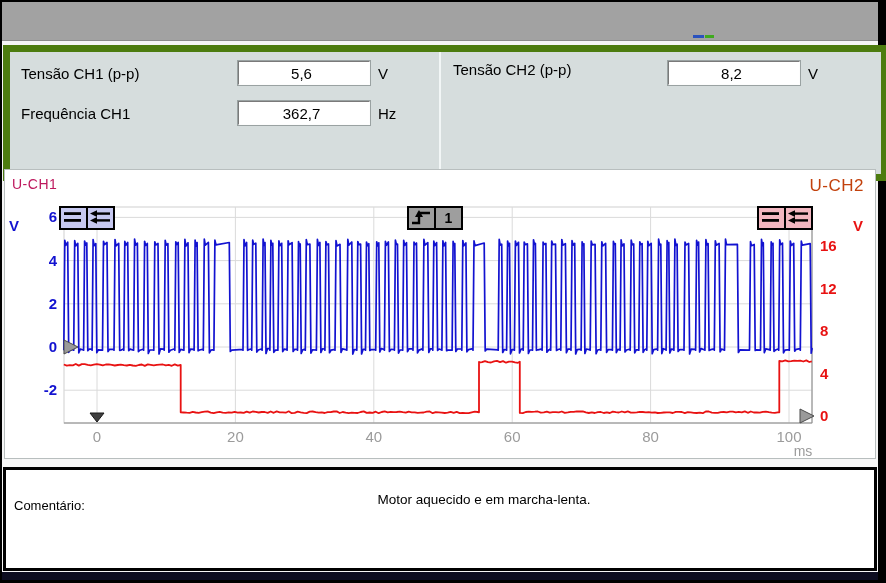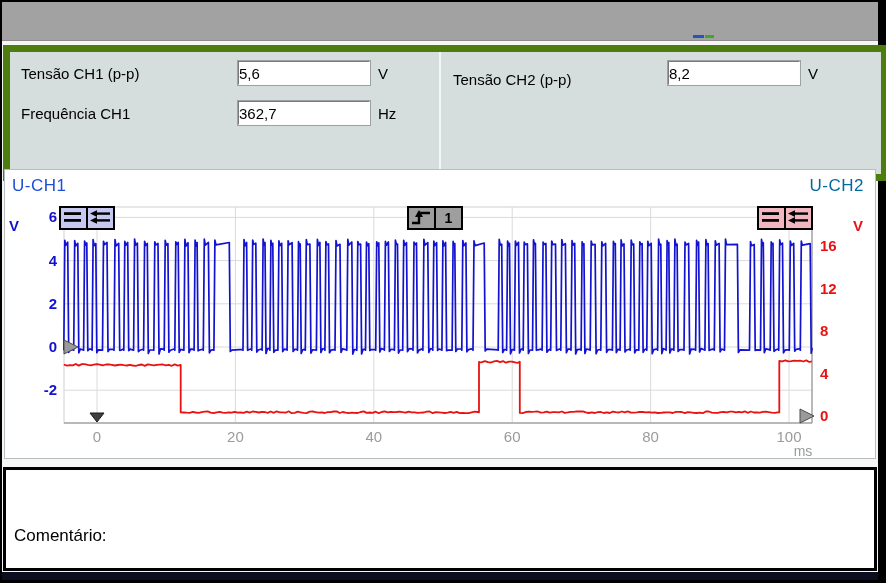--- a/index.html
+++ b/index.html
@@ -16,47 +16,47 @@
   .logo-dash.d1{left:691px;width:11px;}
   .logo-dash.d2{left:703px;width:9px;}
 
   
   .meas-panel{position:absolute;left:1px;top:43px;width:871px;height:122px;background:#d6dddd;border:7px solid #4d7c0f;}
   .m-label{position:absolute;font-size:15px;color:#000;white-space:nowrap;}
   .meas-box{
     position:absolute;width:132px;height:24px;background:#fff;box-sizing:border-box;
     border-top:1px solid #7a7a7a;border-left:1px solid #7a7a7a;border-right:1px solid #fdfdfd;border-bottom:1px solid #fdfdfd;
     outline:1px solid #9aa2a2;
-    text-align:left;font-size:15px;color:#000;padding:3px 5px 0 0;
+    text-align:center;font-size:15px;color:#000;padding:3px 5px 0 0;
   }
   .m-unit{position:absolute;font-size:15px;color:#000;}
   .meas-divider{position:absolute;left:429px;top:0;width:2px;height:122px;background:#f2f6f6;}
 
   
   .chart-panel{position:absolute;left:2px;top:167px;width:872px;height:290px;background:#fff;}
   .chart-panel svg{position:absolute;left:0;top:0;}
-  .uch1{position:absolute;left:8px;top:7px;font-size:17px;letter-spacing:.5px;color:#1d4ed8;text-align:center;}
-  .uch2{position:absolute;right:12px;top:7px;font-size:17px;letter-spacing:.5px;color:#0369a1;}
+  .uch1{position:absolute;left:8px;top:7px;font-size:14px;letter-spacing:.5px;color:#be185d;text-align:center;}
+  .uch2{position:absolute;right:12px;top:7px;font-size:17px;letter-spacing:.5px;color:#c2410c;}
   .vleft{position:absolute;left:5px;top:48px;font-size:15px;font-weight:bold;color:#1212d0;}
   .vright{position:absolute;right:13px;top:48px;font-size:15px;font-weight:bold;color:#e81212;}
 
   .chbtn{
     position:absolute;top:37px;width:56px;height:24px;box-sizing:border-box;
     border:2px solid #000;display:flex;z-index:5;padding:0;cursor:pointer;
   }
   .chbtn .cell{flex:1 1 50%;position:relative;display:flex;align-items:center;justify-content:center;}
   .chbtn .cell.l{border-right:2px solid #000;}
   .ch1btn{left:55px;background:#c6c8f0;}
   .ch2btn{left:753px;background:#f2b6c0;}
   .trigbtn{left:403px;background:#9e9e9e;}
   .trigbtn .num{font-size:14px;font-weight:bold;color:#000;line-height:1;}
 
   
   .comment-panel{position:absolute;left:1px;top:465px;width:874px;height:104px;box-sizing:border-box;border:3px solid #000;background:#fff;}
-  .comment-label{position:absolute;left:8px;top:56px;font-size:17px;color:#000;}
+  .comment-label{position:absolute;left:8px;top:28px;font-size:13px;color:#000;}
   .comment-lines{position:absolute;left:88px;right:0;top:20px;text-align:center;font-size:13.5px;line-height:20px;color:#000;}
 
   .bottom-bar{position:absolute;left:0;top:570px;width:876px;height:8px;background:#0d0d20;}
 </style>
 </head>
 <body>
 
 <div id="window">
 
   <div class="titlebar">
@@ -68,21 +68,21 @@
     <span class="m-label" style="left:11px;top:13px">Tensão CH1 (p-p)</span>
     <div class="meas-box" style="left:228px;top:9px">5,6</div>
     <span class="m-unit" style="left:368px;top:13px">V</span>
 
     <span class="m-label" style="left:11px;top:53px">Frequência CH1</span>
     <div class="meas-box" style="left:228px;top:49px">362,7</div>
     <span class="m-unit" style="left:368px;top:53px">Hz</span>
 
     <div class="meas-divider"></div>
 
-    <span class="m-label" style="left:443px;top:19px">Tensão CH2 (p-p)</span>
+    <span class="m-label" style="left:443px;top:9px">Tensão CH2 (p-p)</span>
     <div class="meas-box" style="left:658px;top:9px">8,2</div>
     <span class="m-unit" style="left:798px;top:13px">V</span>
   </div>
 
   <div class="chart-panel">
     <svg id="scope-svg" width="872" height="290">
         <rect x="0.5" y="0.5" width="871" height="289" fill="none" stroke="#b8bebe"></rect>
         <rect x="60" y="38" width="748" height="216" fill="#ffffff" stroke="#cfcfcf"></rect>
         <line x1="93" y1="38" x2="93" y2="254" stroke="#dadada"></line>
         <text x="93" y="273" fill="#9b9b9b" font-size="15" text-anchor="middle">0</text>
@@ -169,17 +169,18 @@
           <line x1="22" y1="12.4" x2="8" y2="12.4" stroke="#000" stroke-width="2.4"></line>
           <polygon points="2,12.4 9,9 9,15.8" fill="#000"></polygon>
         </svg>
       </span>
     </div>
   </div>
 
   <div class="comment-panel">
     <span class="comment-label">Comentário:</span>
     <div class="comment-lines">
+      <div>Motor aquecido e em marcha-lenta.</div>
     </div>
   </div>
 
   <div class="bottom-bar"></div>
 </div>
 
 </body></html>

